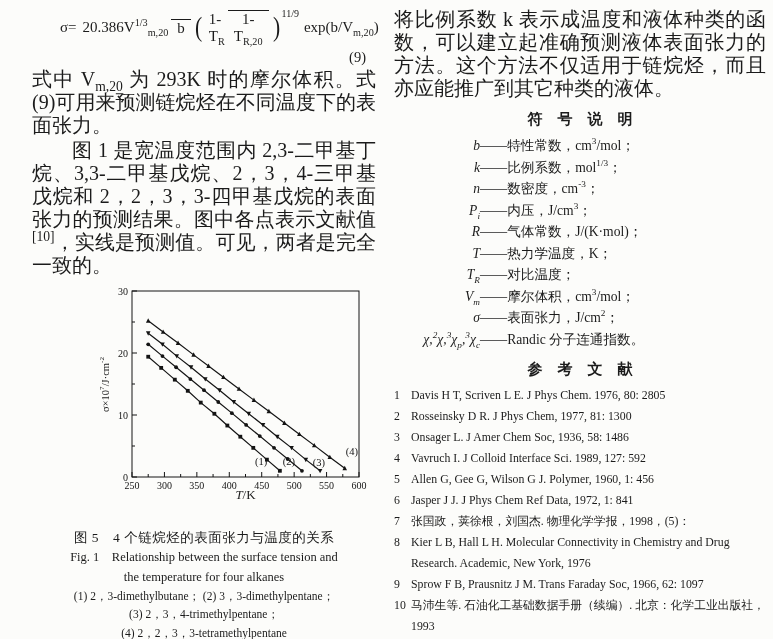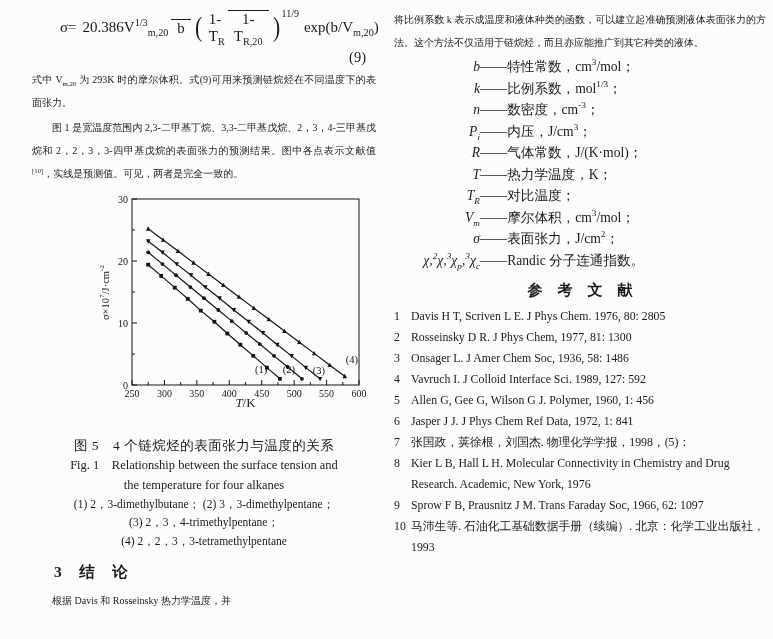--- a/index.html
+++ b/index.html
@@ -17,21 +17,21 @@
   .eq-row{display:flex;align-items:center;gap:3px;}
   .frac{display:inline-flex;align-items:center;line-height:1.15;}
   .frac .num{padding:0 3px;}
   .frac .den{border-top:1px solid #1b1b1b;padding:0 6px;width:100%;box-sizing:border-box;text-align:center;}
   .bigparen{font-size:27px;font-weight:400;line-height:1;transform:scaleX(.8);}
   .eq-pow{font-size:10px;align-self:flex-start;margin:-2px 2px 8px -2px;}
   .eq-number{text-align:right;padding:3px 10px 0 0;font-size:14.5px;}
   sup,sub{font-size:68%;line-height:0;}
 
   
-  .para{font-size:10px;line-height:23px;text-align:justify;margin:2px 0;}
+  .para{font-size:20px;line-height:23px;text-align:justify;margin:2px 0;}
   .indent{text-indent:2em;}
 
   
   .figure{position:relative;width:276px;height:242px;margin:6px 0 0 60px;}
   .figure svg{display:block;font-family:"Liberation Serif",serif;}
   .y-label{position:absolute;left:-62px;top:96px;width:150px;text-align:center;
     transform:rotate(-90deg);font-size:10.5px;white-space:nowrap;}
   .x-label{position:absolute;left:40px;top:204px;width:227px;text-align:center;font-size:13px;}
   .x-label .it{font-style:italic;}
 
@@ -187,20 +187,21 @@
   <div class="cap-leg">(4) 2，2，3，3-tetramethylpentane</div>
 
   <div class="section-h">3　结　论</div>
   <p class="para indent">根据 Davis 和 Rosseinsky 热力学温度，并</p>
 </div>
 
 <div class="col col-right">
 
   <p class="para">将比例系数 k 表示成温度和液体种类的函数，可以建立起准确预测液体表面张力的方法。这个方法不仅适用于链烷烃，而且亦应能推广到其它种类的液体。</p>
 
+  <div class="blk-h">符　号　说　明</div>
 
   <div>
     <div class="sym-row">
       <span class="sym-cell">
           <span class="sym">b</span>
         </span>
       <span class="sym-desc">——特性常数，cm<sup>3</sup>/mol；</span>
     </div>
     <div class="sym-row">
       <span class="sym-cell">

